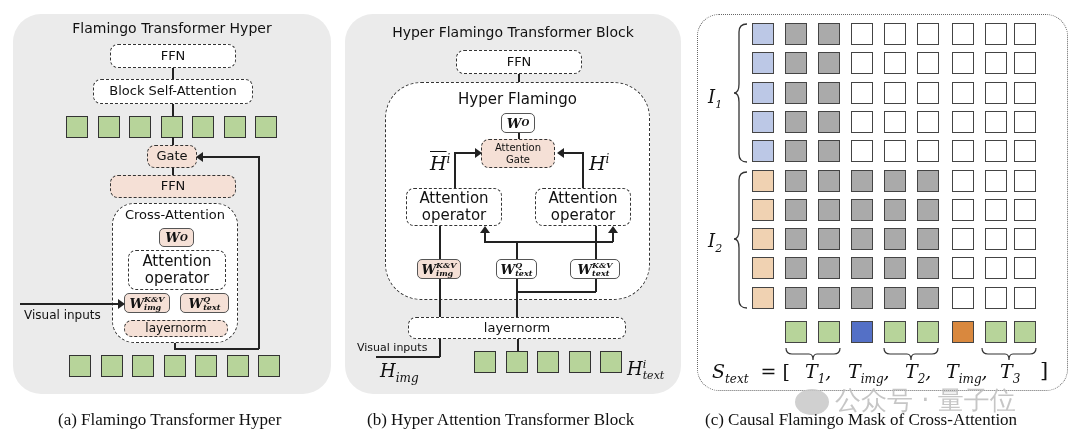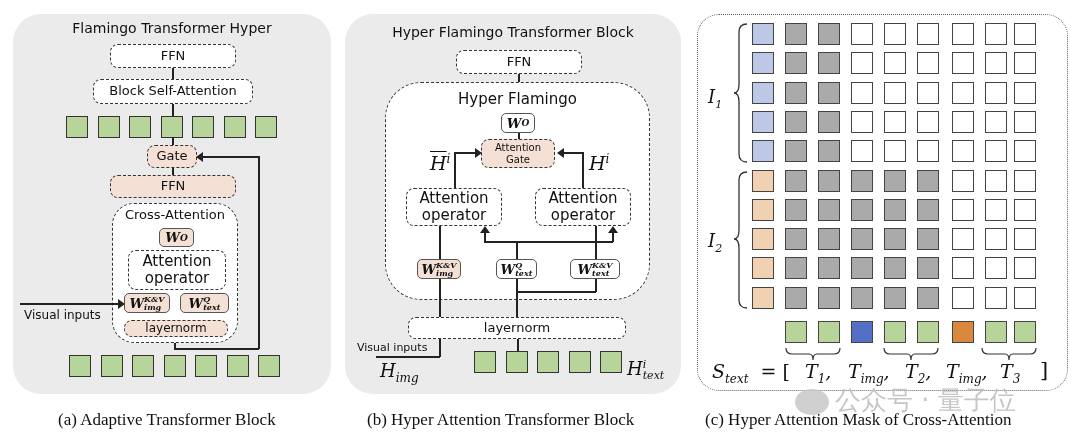--- a/index.html
+++ b/index.html
@@ -83,21 +83,21 @@
 <div id="a-bottom-tokens">
     <div class="sq" style="left: 69px; top: 355px;"></div>
     <div class="sq" style="left: 100.5px; top: 355px;"></div>
     <div class="sq" style="left: 132px; top: 355px;"></div>
     <div class="sq" style="left: 163.5px; top: 355px;"></div>
     <div class="sq" style="left: 195px; top: 355px;"></div>
     <div class="sq" style="left: 226.5px; top: 355px;"></div>
     <div class="sq" style="left: 258px; top: 355px;"></div>
   </div>
 
-<div class="caption" style="left:58px;top:410px;">(a) Adaptive Transformer Block</div>
+<div class="caption" style="left:58px;top:410px;">(a) Flamingo Transformer Hyper</div>
 
 <div class="panel" style="left:345px;top:14px;width:336px;height:380px;"></div>
 <div class="ptitle" style="left:345px;top:24px;width:336px;">Hyper Flamingo Transformer Block</div>
 
 <div class="dbox" style="left:456px;top:50px;width:126px;height:24px;">FFN</div>
 <div class="line" style="left:518px;top:74px;width:1.5px;height:8px;"></div>
 <div class="dbox" style="left:385px;top:82px;width:265px;height:218px;border-radius:36px;background:#fff;"></div>
 <div class="abs" style="left:385px;top:90px;width:265px;text-align:center;font-size:15px;">Hyper Flamingo</div>
 
 <div class="sbox" style="left:501px;top:113px;width:34px;height:20px;">
@@ -320,13 +320,13 @@
 <div class="abs math" style="left:848px;top:360px;font-size:19px;"><span>T</span><sub style="font-size:12px;">img</sub>,</div>
 <div class="abs math" style="left:905px;top:360px;font-size:19px;"><span>T</span><sub style="font-size:12px;">2</sub>,</div>
 <div class="abs math" style="left:946px;top:360px;font-size:19px;"><span>T</span><sub style="font-size:12px;">img</sub>,</div>
 <div class="abs math" style="left:1000px;top:360px;font-size:19px;"><span>T</span><sub style="font-size:12px;">3</sub></div>
 <div class="abs" style="left:1040px;top:358px;font-size:21px;font-family:'DejaVu Serif',serif;">]</div>
 
 <div class="abs" style="left:795px;top:383px;font-size:26px;color:#bdbdbd;white-space:nowrap;opacity:0.85;">
   <span style="display:inline-block;width:34px;height:26px;border-radius:50%;background:#c8c8c8;vertical-align:middle;margin-right:6px;"></span><span>公众号 · 量子位</span>
 </div>
 
-<div class="caption" style="left:705px;top:410px;">(c) Hyper Attention Mask of Cross-Attention</div>
+<div class="caption" style="left:705px;top:410px;">(c) Causal Flamingo Mask of Cross-Attention</div>
 
 </body></html>

